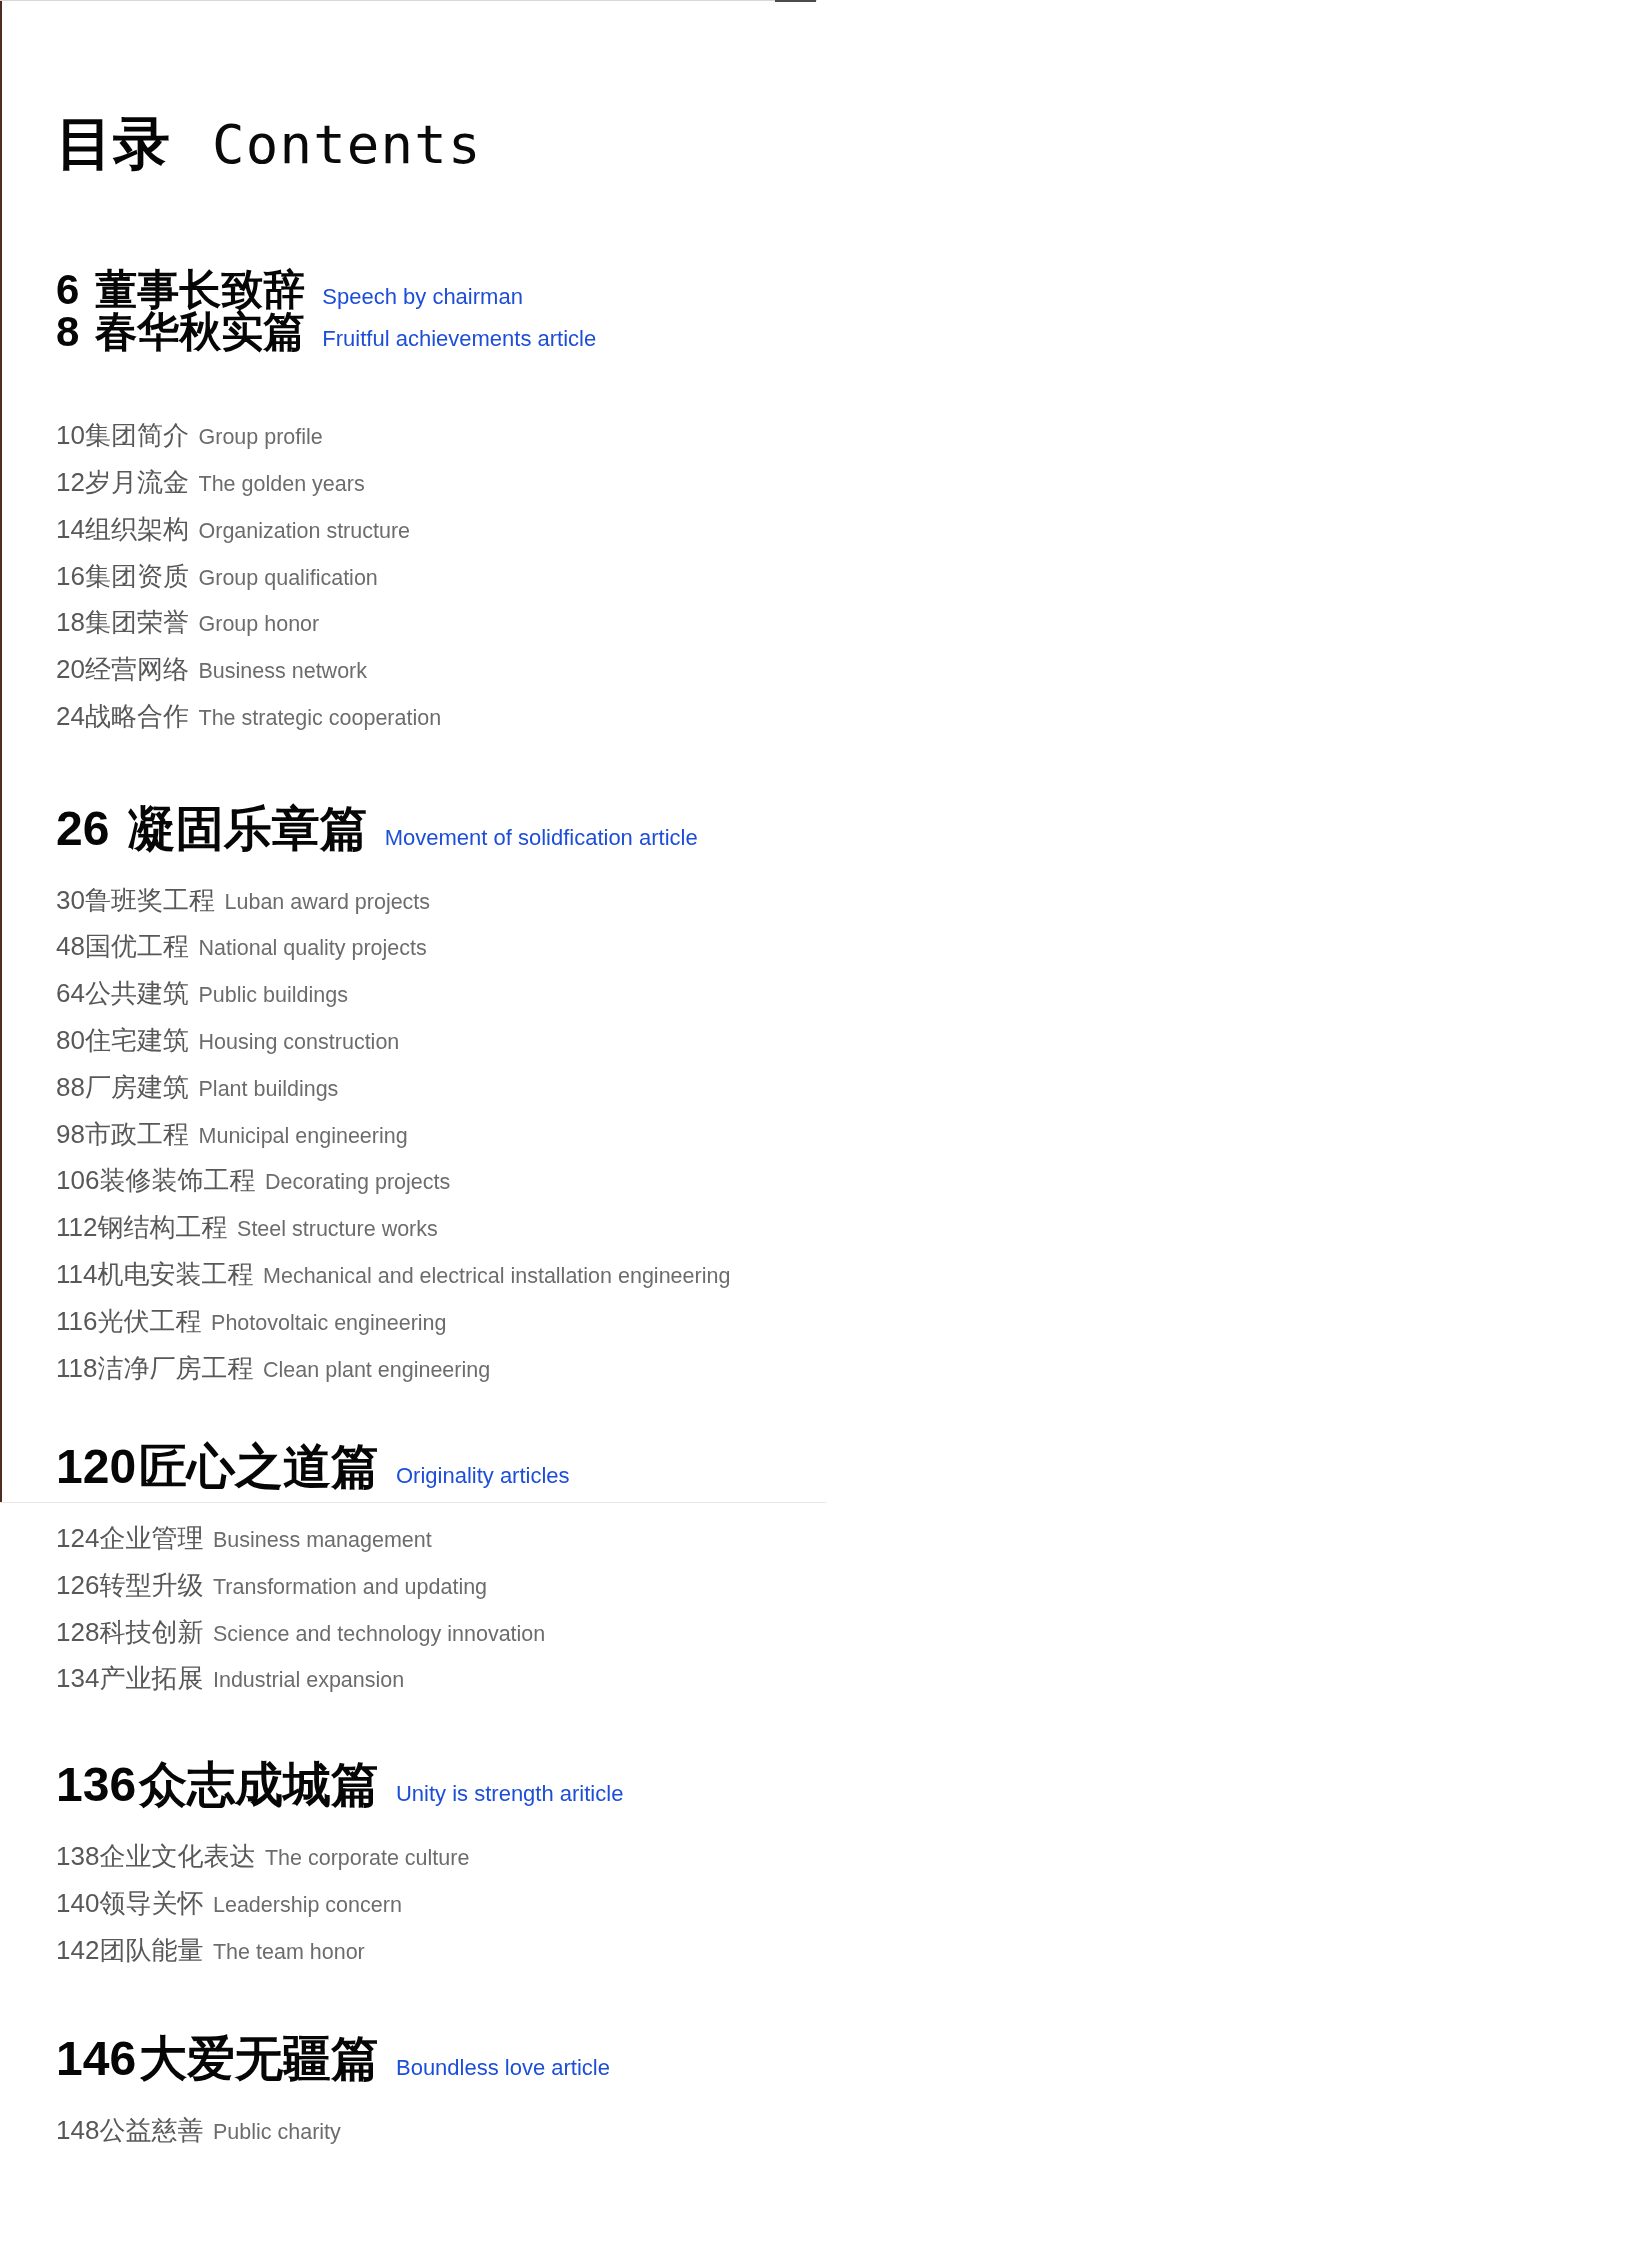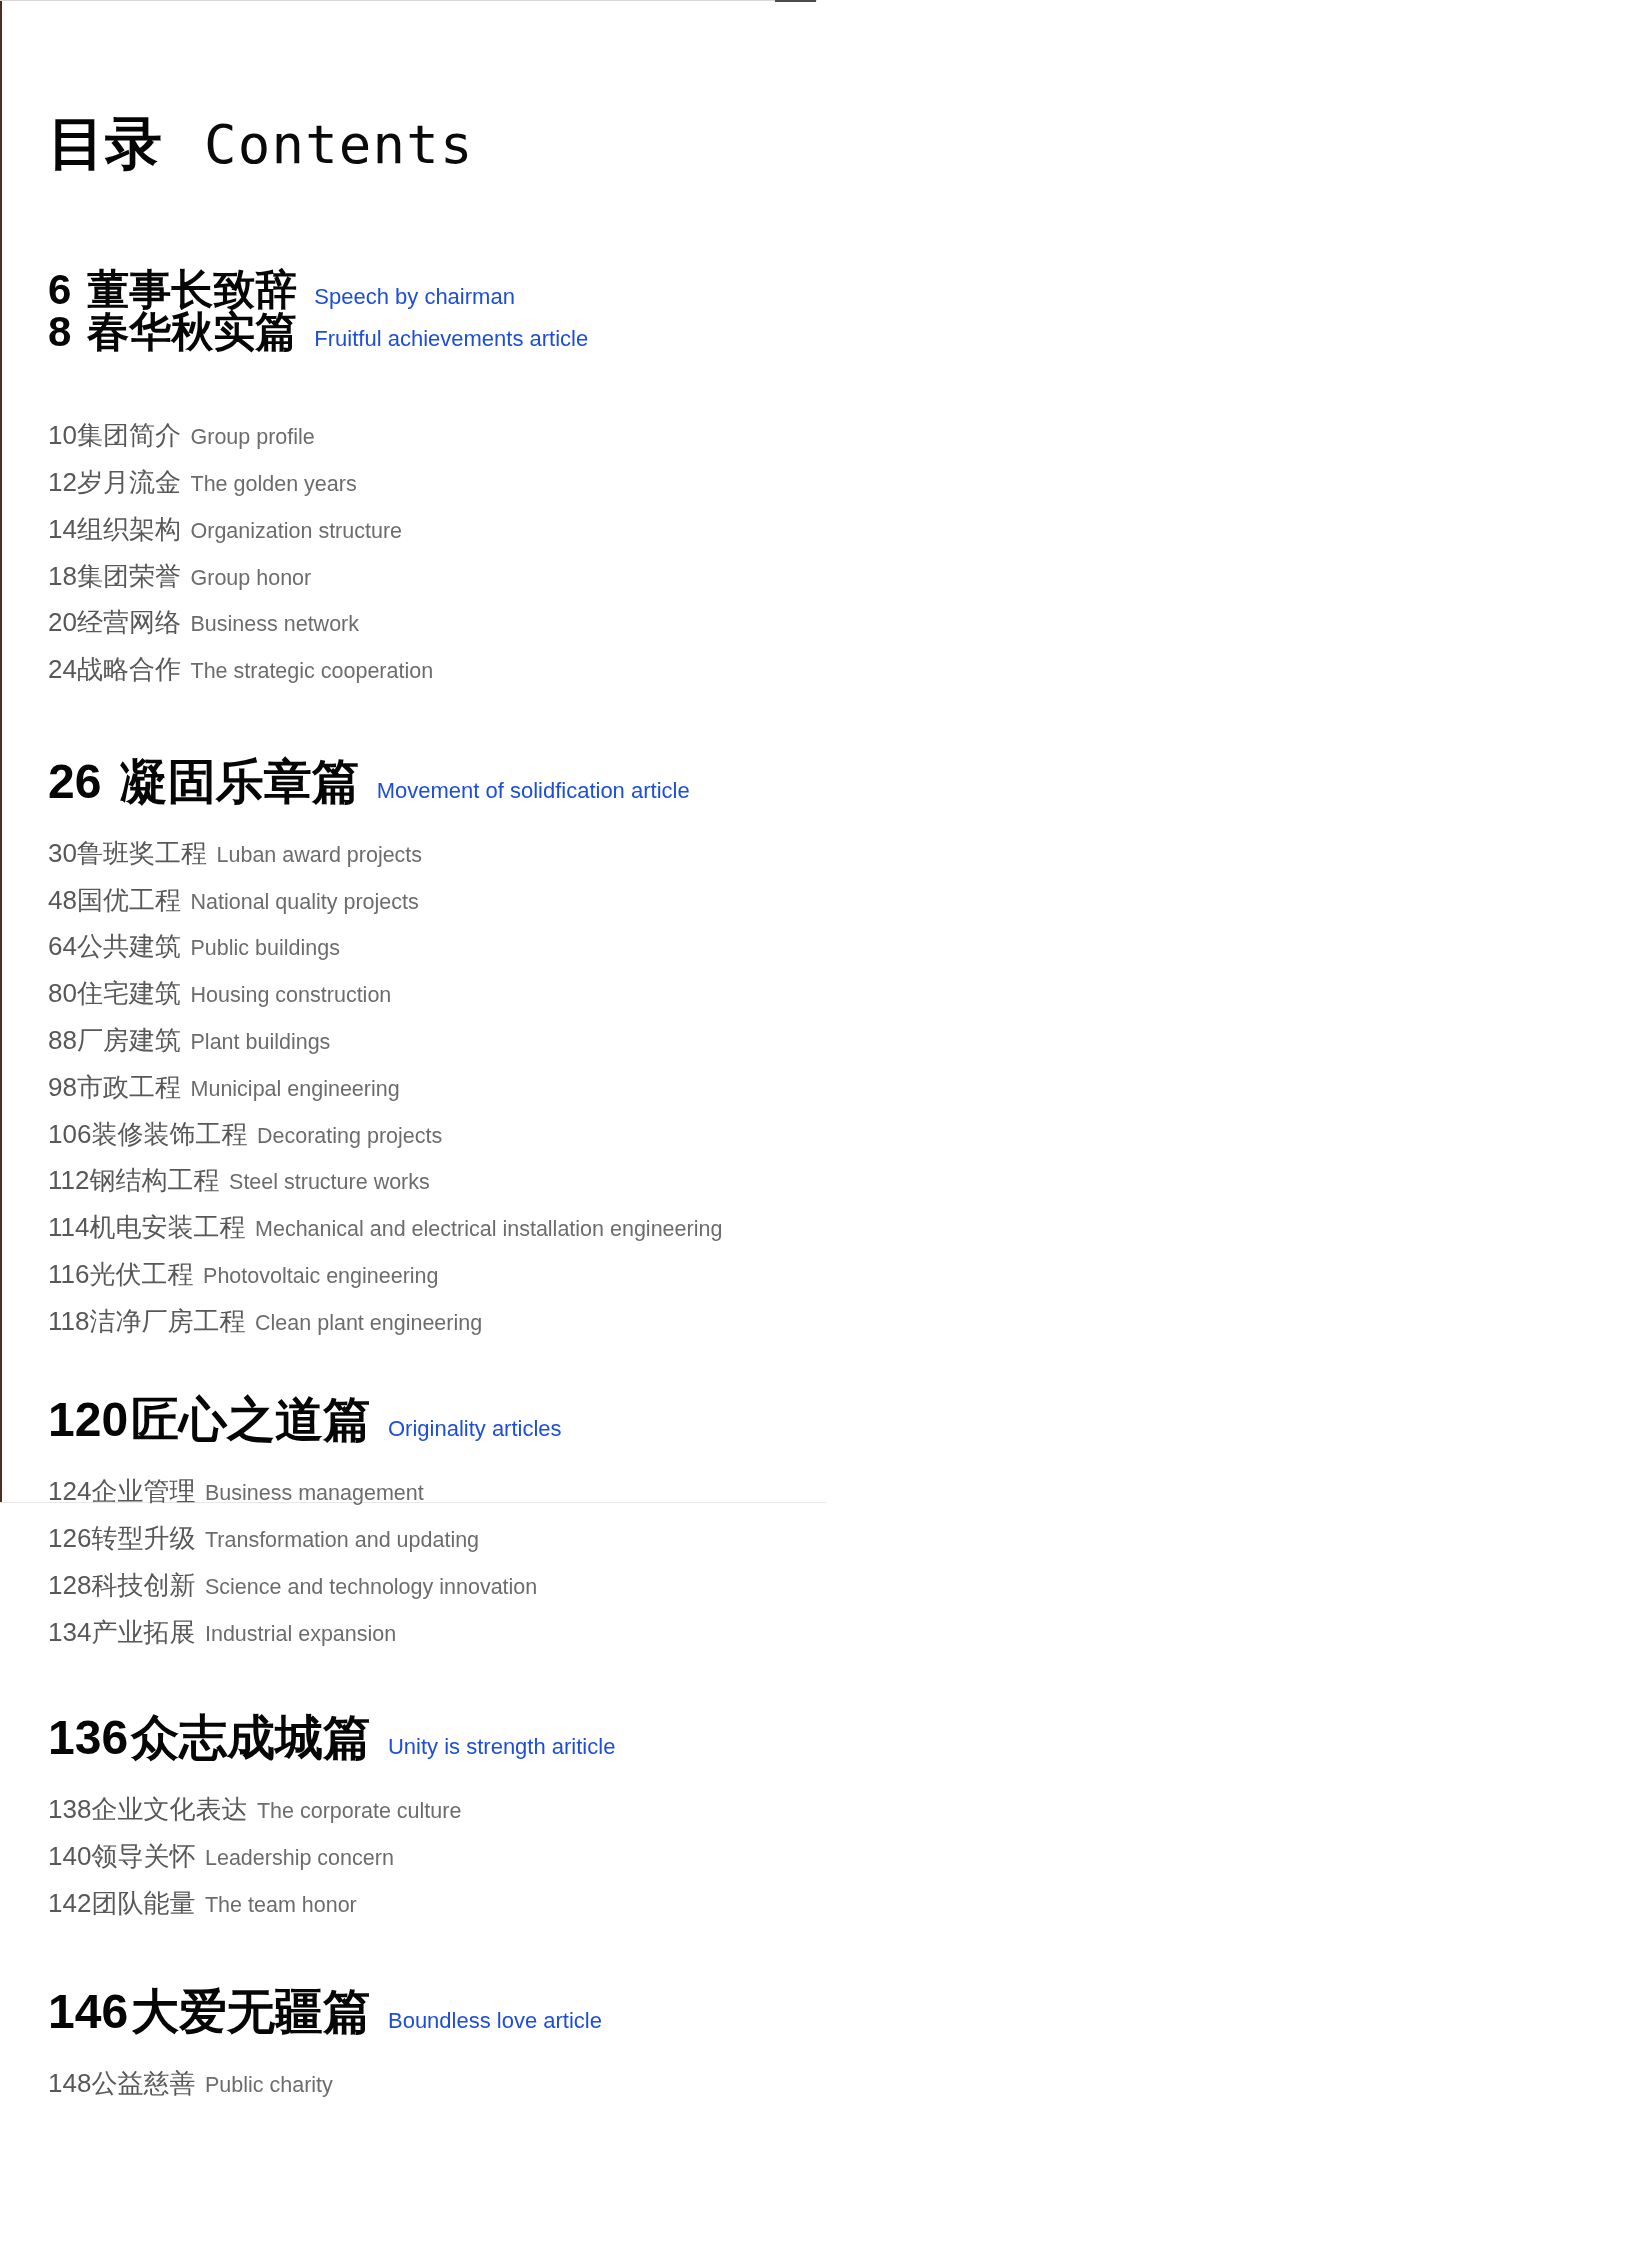--- a/index.html
+++ b/index.html
@@ -13,21 +13,21 @@
     background: #ffffff;
     overflow: hidden;
   }
 
   
   .border-left   { position: absolute; left: 0; top: 0; width: 1.8px; height: 1502px; }
   .border-top    { position: absolute; left: 0; top: 0; width: 817px; height: 1.2px; }
   .border-top-end{ position: absolute; left: 775px; top: 0; width: 41px; height: 1.8px; background:#4b4b4b; }
   .page-divider  { position: absolute; left: 0; top: 1502px; width: 826px; height: 1.2px; }
 
-  .content { position: absolute; left: 48px; top: 0; width: 898px; }
+  .content { position: absolute; left: 56px; top: 0; width: 898px; }
 
   .doc-title { margin-top: 114px; line-height: 1.04; white-space: nowrap; }
   .doc-title .t-zh {
     font-size: 57px; font-weight: 700; color: #050505;
     font-family: "Liberation Sans", sans-serif;
   }
   .doc-title .t-en {
     font-size: 54px; font-weight: 500; color: #0a0a0a; margin-left: 42px;
     font-family: "DejaVu Sans Mono", monospace; letter-spacing: 1.2px;
   }
@@ -73,20 +73,21 @@
       <span class="sec-zh"><span class="sec-num">6</span><span>董事长致辞</span></span><span class="sec-en">Speech by chairman</span>
     </div>
 
     <div class="sec gap sec-8">
       <span class="sec-zh"><span class="sec-num">8</span><span>春华秋实篇</span></span><span class="sec-en">Fruitful achievements article</span>
     </div>
     <div class="sec-items">
       <div class="item"><span class="inum">10</span><span class="izh">集团简介</span><span class="ien">Group profile</span></div>
       <div class="item"><span class="inum">12</span><span class="izh">岁月流金</span><span class="ien">The golden years</span></div>
       <div class="item"><span class="inum">14</span><span class="izh">组织架构</span><span class="ien">Organization structure</span></div>
+      <div class="item"><span class="inum">16</span><span class="izh">集团资质</span><span class="ien">Group qualification</span></div>
       <div class="item"><span class="inum">18</span><span class="izh">集团荣誉</span><span class="ien">Group honor</span></div>
       <div class="item"><span class="inum">20</span><span class="izh">经营网络</span><span class="ien">Business network</span></div>
       <div class="item"><span class="inum">24</span><span class="izh">战略合作</span><span class="ien">The strategic cooperation</span></div>
     </div>
 
     <div class="sec gap g2 sec-26">
       <span class="sec-zh"><span class="sec-num">26</span><span>凝固乐章篇</span></span><span class="sec-en">Movement of solidfication article</span>
     </div>
     <div class="sec-items">
       <div class="item"><span class="inum">30</span><span class="izh">鲁班奖工程</span><span class="ien">Luban award projects</span></div>

